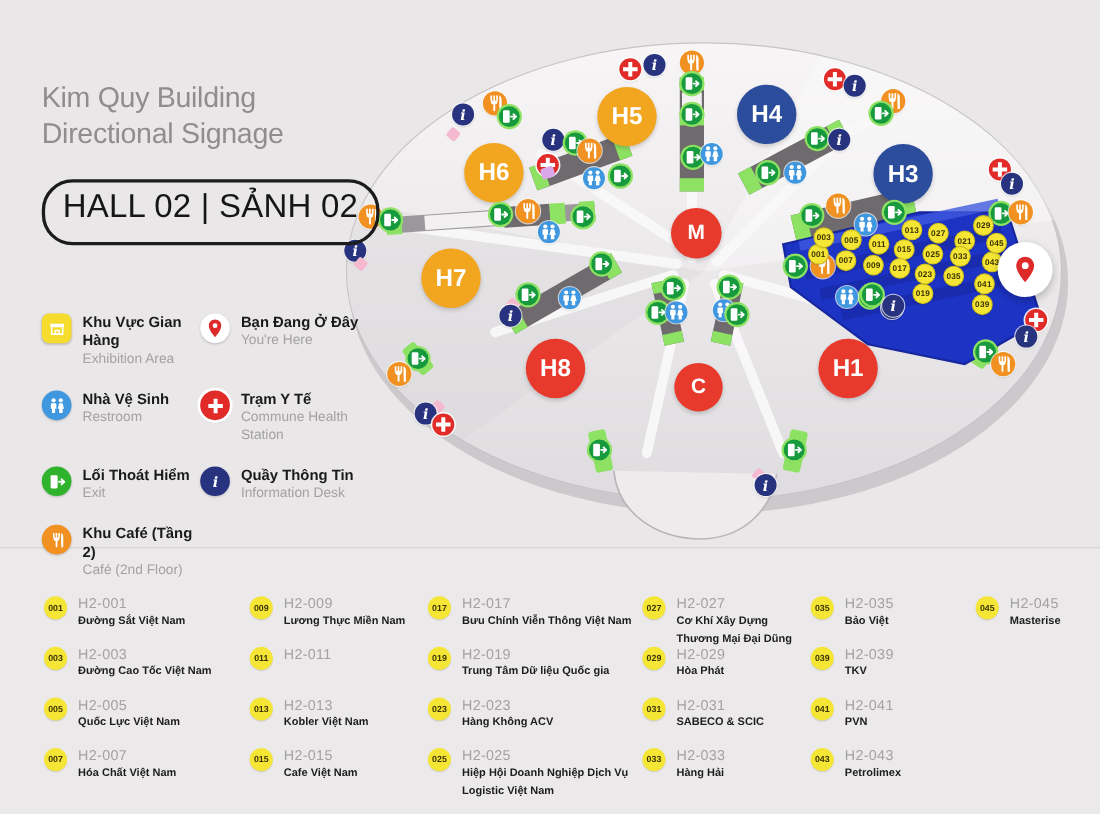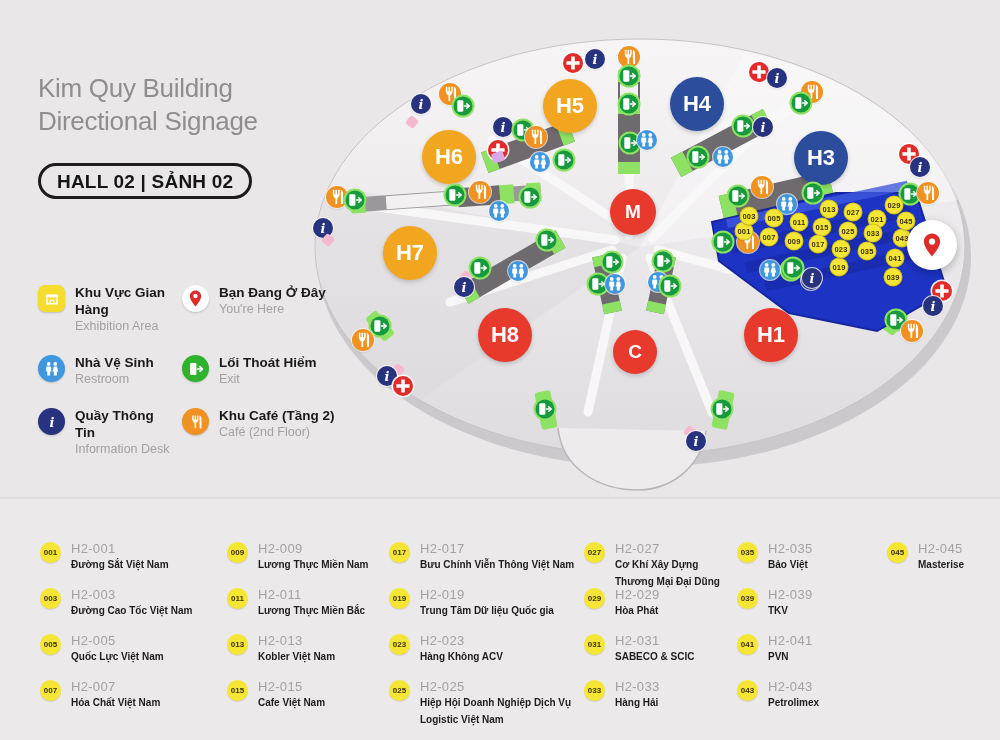--- a/index.html
+++ b/index.html
@@ -7,21 +7,21 @@
   .stage{position:relative;width:1000px;height:740px;margin:0 auto;background:var(--background,#E9E7E8);overflow:hidden;}
   .stage *{box-sizing:border-box;}
 
   
   .map-base{position:absolute;inset:0;z-index:1;pointer-events:none;}
 
   
   .hdr{position:absolute;left:38px;top:52px;z-index:4;}
   .hdr .t-vi{font-size:31px;font-weight:bold;color:#161616;line-height:38px;letter-spacing:-.5px;}
   .hdr .t-en{margin-top:20px;font-size:26px;color:var(--subtitle-text,#8F8D8E);line-height:33px;letter-spacing:-.3px;}
-  .hall-pill{display:inline-block;margin-top:25px;padding:5px 16px 3px;border:3px solid #1c1c1c;border-radius:28px;font-size:19px;font-weight:bold;color:#161616;letter-spacing:.2px;background:transparent;}
+  .hall-pill{display:inline-block;margin-top:25px;padding:5px 16px 15px;border:3px solid #1c1c1c;border-radius:28px;font-size:30px;font-weight:normal;color:#161616;letter-spacing:.2px;background:transparent;}
 
   
   .legend{position:absolute;left:38px;top:284px;width:306px;display:grid;grid-template-columns:138px 1fr;column-gap:6px;row-gap:20px;z-index:4;}
   .lg-item{display:flex;align-items:flex-start;}
   .lg-ic{width:27px;height:27px;flex:0 0 27px;border-radius:50%;display:flex;align-items:center;justify-content:center;margin-right:10px;margin-top:1px;box-shadow:0 1px 2px rgba(0,0,0,.18);}
   .lg-ic svg{width:20px;height:20px;}
   .ic-you-are-here{background:#fff;}
   .ic-you-are-here svg{width:21px;height:21px;}
   .ic-exhibition{background:#F6DC2C;border-radius:7px;}
   .ic-restroom{background:var(--restroom-blue,#3F97E0);}
@@ -213,20 +213,31 @@
           <svg viewBox="0 0 20 20">
             <circle cx="6.7" cy="4.9" r="1.9" fill="#fff"></circle>
             <path fill="#fff" d="M5.1 7.5h3.2c.5 0 .9.4.9.9v4.1H8.1v4H5.3v-4H4.2V8.4c0-.5.4-.9.9-.9z"></path>
             <circle cx="13.3" cy="4.9" r="1.9" fill="#fff"></circle>
             <path fill="#fff" d="M11.8 7.5h3.1l1.3 5.1H14.9v3.9h-3.1v-3.9H10.5z"></path>
           </svg>
         </div>
         <div class="lg-tx">
           <div class="lg-title">Nhà Vệ Sinh</div>
           <div class="lg-sub">Restroom</div>
+        </div>
+      </div>
+      <div class="lg-item">
+        <div class="lg-ic ic-medical">
+          <svg viewBox="0 0 20 20">
+            <path fill="#fff" d="M8.2 3.4h3.6v4.8h4.8v3.6h-4.8v4.8H8.2v-4.8H3.4V8.2h4.8z"></path>
+          </svg>
+        </div>
+        <div class="lg-tx">
+          <div class="lg-title">Trạm Y Tế</div>
+          <div class="lg-sub">Commune Health Station</div>
         </div>
       </div>
       <div class="lg-item">
         <div class="lg-ic ic-exit">
           <svg viewBox="0 0 20 20">
             <rect x="4" y="4" width="6.4" height="12" rx="1.2" fill="#fff"></rect>
             <path d="M11.6 10h4.6" stroke="#fff" stroke-width="1.7" stroke-linecap="round"></path>
             <path d="M13.9 7.6L16.4 10l-2.5 2.4" fill="none" stroke="#fff" stroke-width="1.7" stroke-linecap="round" stroke-linejoin="round"></path>
           </svg>
         </div>
@@ -794,21 +805,20 @@
           <div class="dir-badge">009</div>
           <div class="dir-tx">
             <div class="dir-code">H2-009</div>
             <div class="dir-name">Lương Thực Miền Nam</div>
           </div>
         </div>
         <div class="dir-item">
           <div class="dir-badge">011</div>
           <div class="dir-tx">
             <div class="dir-code">H2-011</div>
-            <div class="dir-name">Lương Thực Miền Bắc</div>
           </div>
         </div>
         <div class="dir-item">
           <div class="dir-badge">013</div>
           <div class="dir-tx">
             <div class="dir-code">H2-013</div>
             <div class="dir-name">Kobler Việt Nam</div>
           </div>
         </div>
         <div class="dir-item">

